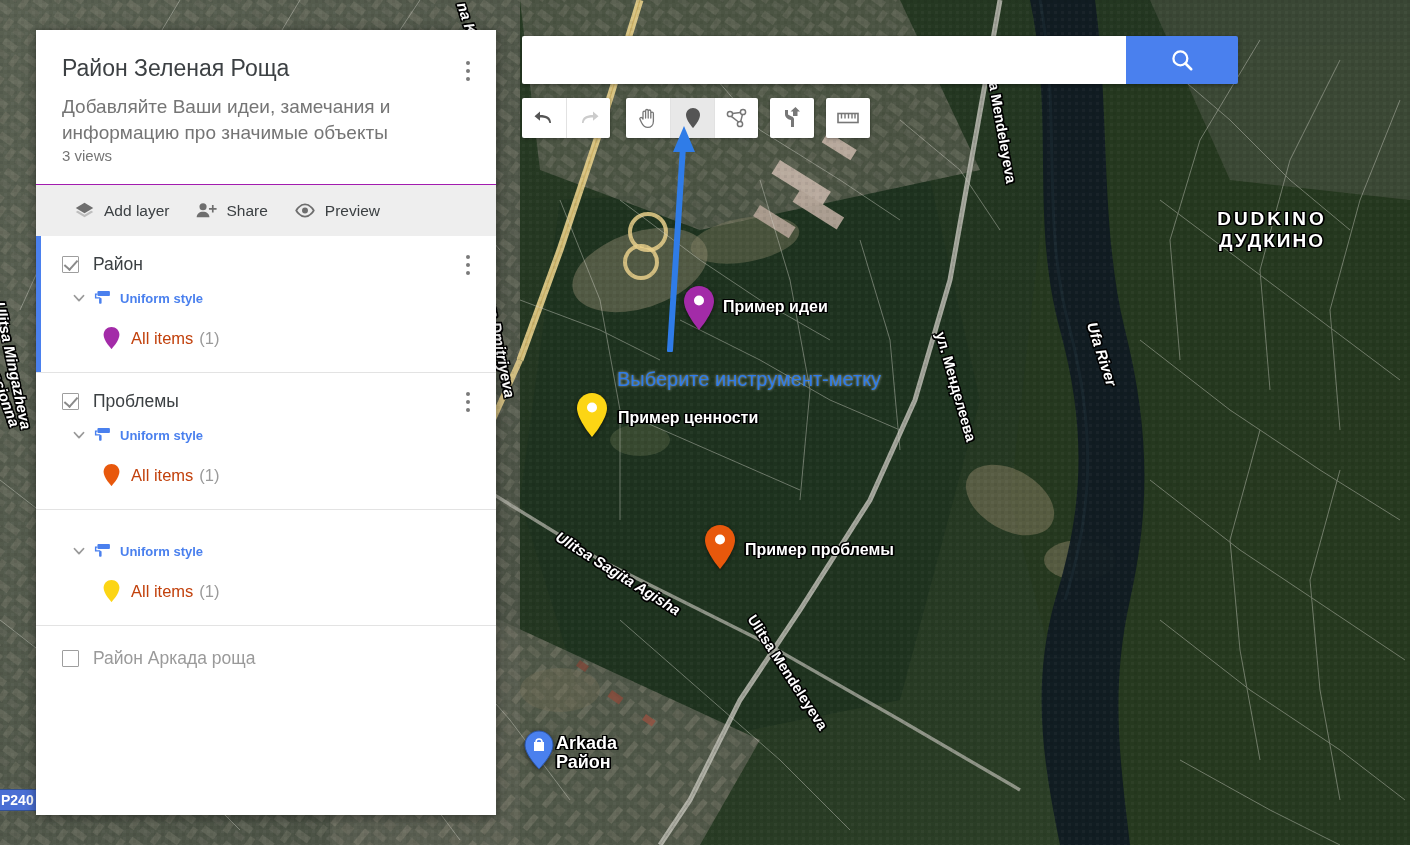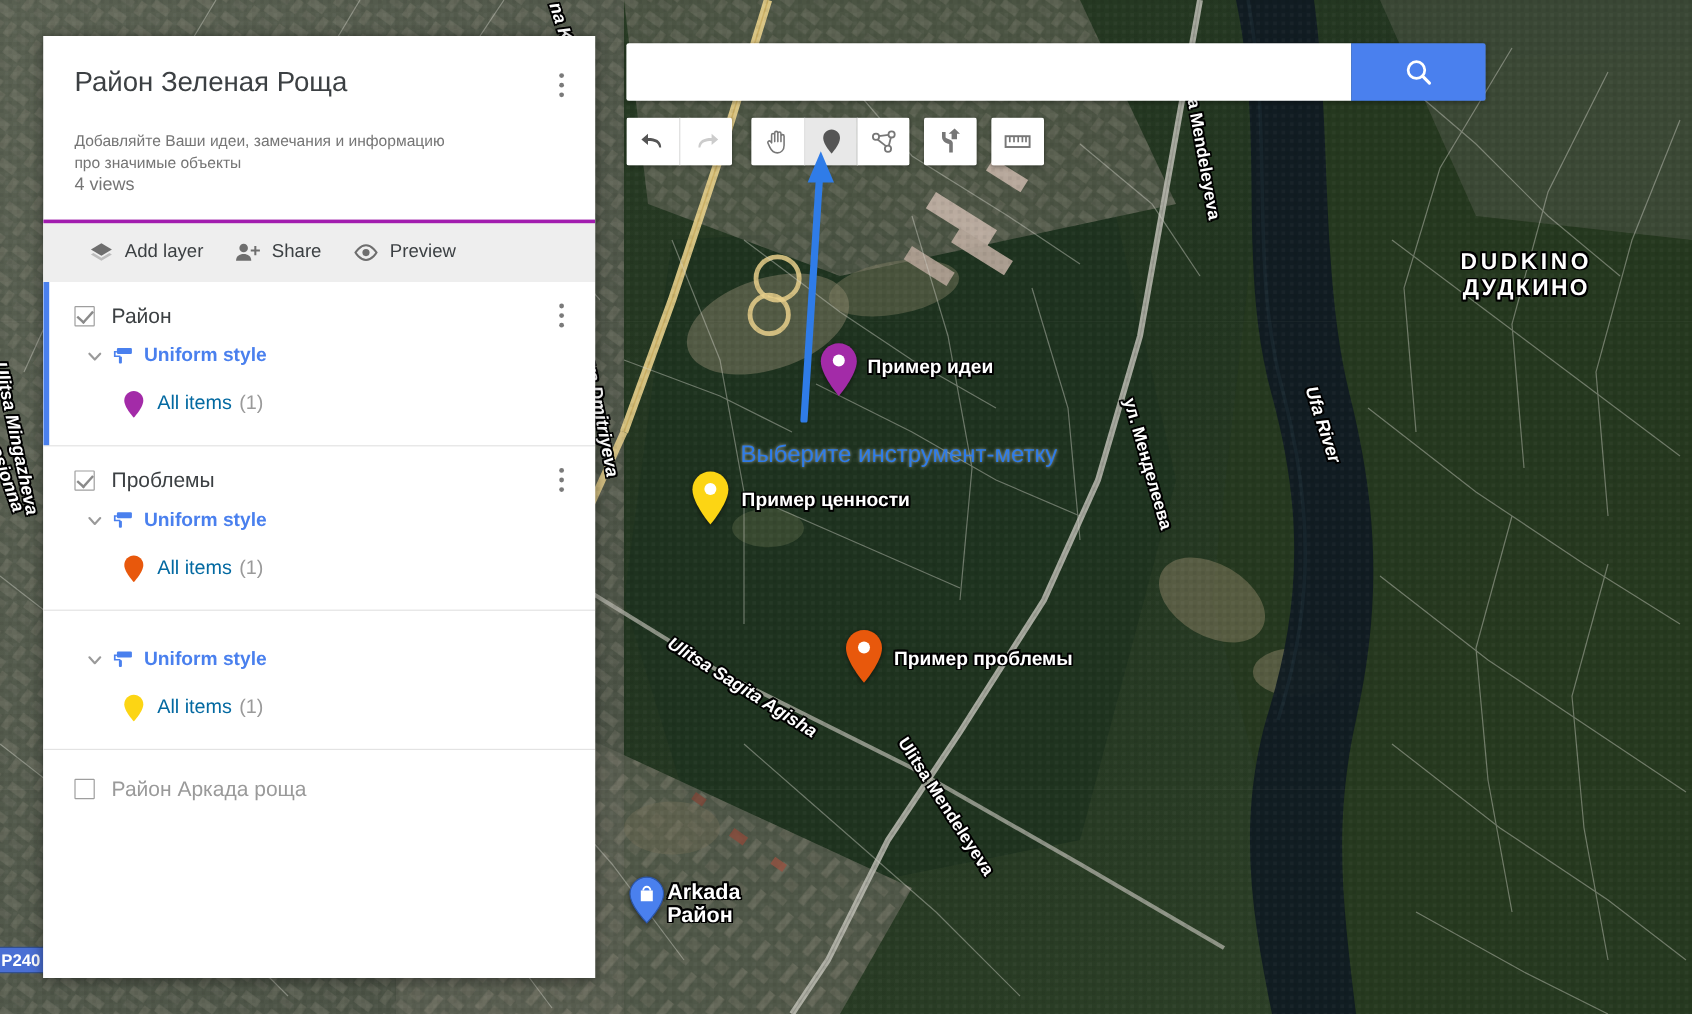--- a/index.html
+++ b/index.html
@@ -112,40 +112,40 @@
     box-shadow:0 2px 10px rgba(0,0,0,.45);
     display:flex; flex-direction:column;
     overflow:hidden;
   }
   #panel-head{ padding:24px 26px 18px 26px; position:relative; }
   #panel-title{
     font-size:23px; color:#3c4043; font-weight:normal;
     line-height:1.25; padding-right:40px;
   }
   #panel-desc{
-    margin-top:26px; font-size:13px; color:#757575; line-height:1.37;
+    margin-top:11px; font-size:19px; color:#757575; line-height:1.37;
     max-width:330px;
   }
   #panel-views{ font-size:15px; color:#757575; line-height:1.37; }
   #panel-saved{ margin-top:22px; font-size:15px; color:#757575; }
 
   .kebab{
     width:4px; display:flex; flex-direction:column; gap:4px;
     cursor:pointer;
   }
   .kebab i{ width:4px; height:4px; border-radius:50%; background:#7a7a7a; display:block; }
   #panel-kebab{ position:absolute; right:26px; top:31px; }
 
   #panel-actions{
     background:#eeeeee;
     height:52px;
     display:flex; align-items:center;
     padding-left:38px;
     gap:26px;
-    border-top:3px solid #a21caf;
+    border-top:1px solid #a21caf;
   }
   .act{
     display:flex; align-items:center; gap:9px;
     font-size:15.5px; color:#3c4043; cursor:pointer;
   }
 
   #panel-scroll{
     flex:1; overflow-y:auto; position:relative;
     background:#fff;
   }
@@ -175,28 +175,28 @@
   }
   .layer-name{ font-size:17.5px; color:#3c4043; flex:1; }
   .layer-name.muted{ color:#9a9a9a; }
 
   .style-row{
     display:flex; align-items:center;
     margin:13px 0 0 4px;
   }
   .chev{ width:26px; display:flex; justify-content:center; cursor:pointer; }
   .style-label{
-    color:#4a80ee; font-size:16px; font-weight:bold;
+    color:#4a80ee; font-size:13px; font-weight:bold;
     margin-left:8px; cursor:pointer;
   }
   .items-row{
     display:flex; align-items:center;
     margin:18px 0 0 40px;
   }
-  .items-label{ font-size:16.5px; color:#0369a1; margin-left:10px; }
+  .items-label{ font-size:16.5px; color:#c2410c; margin-left:10px; }
   .items-count{ font-size:16.5px; color:#9a9a9a; margin-left:6px; }
   .base-layer{ padding:22px 26px 24px 26px; }
 </style>
 </head>
 <body>
 
 <div id="map-canvas">
   <svg width="1410" height="845" viewBox="0 0 1410 845" xmlns="http://www.w3.org/2000/svg">
     <defs>
       <linearGradient id="forest" x1="0" y1="0" x2="1" y2="1">
@@ -473,21 +473,21 @@
 <div id="panel">
 
   <div id="panel-head">
     <div class="kebab" id="panel-kebab">
       <i></i>
         <i></i>
         <i></i>
     </div>
     <div id="panel-title">Район Зеленая Роща</div>
     <div id="panel-desc">Добавляйте Ваши идеи, замечания и информацию про значимые объекты</div>
-    <div id="panel-views">4 views</div>
+    <div id="panel-views">3 views</div>
   </div>
 
   <div id="panel-actions">
     <div class="act">
       <svg width="21" height="21" viewBox="0 0 24 24">
         <path d="M12 3 L22 9 L12 15 L2 9 z" fill="#6e6e6e"></path>
         <path d="M12 16.8 L4.4 12.3 L2 13.8 L12 19.8 L22 13.8 L19.6 12.3 z" fill="#bdbdbd"></path>
       </svg>
       <span>Add layer</span>
     </div>

